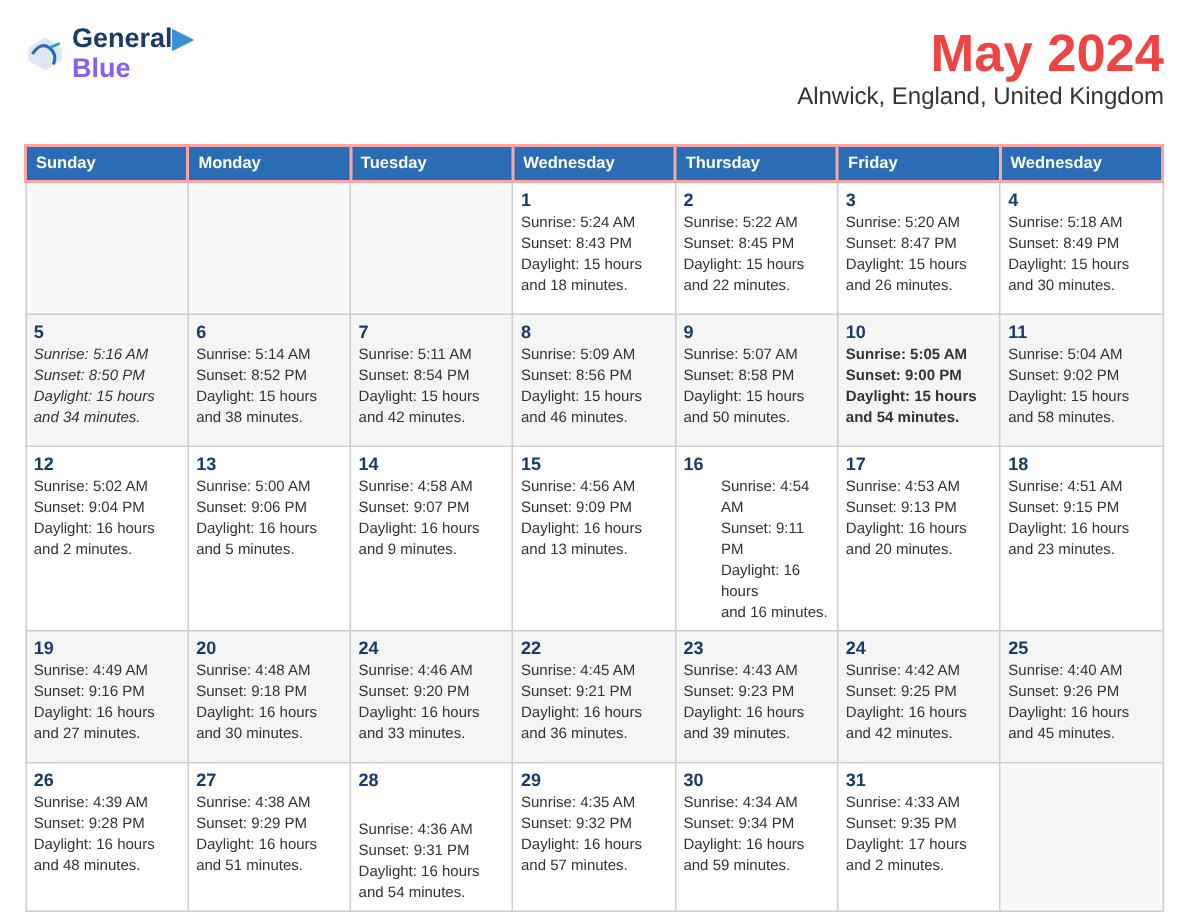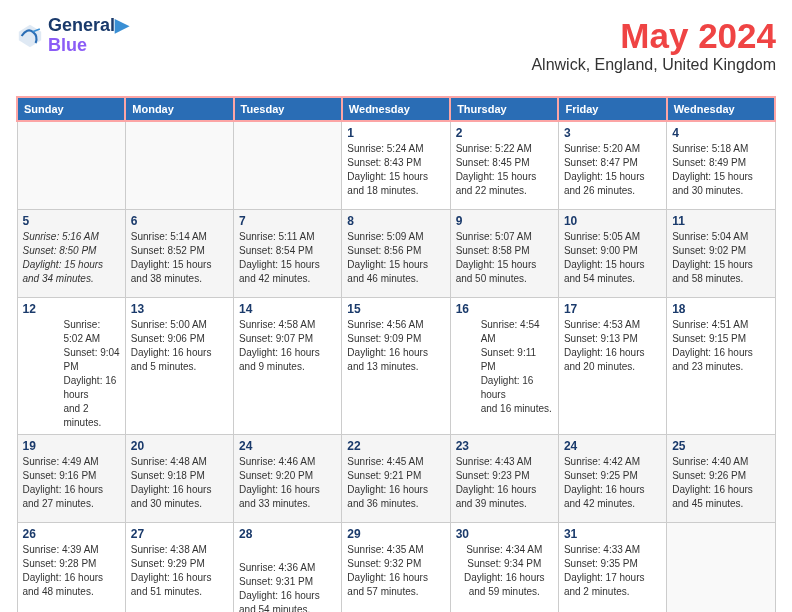--- a/index.html
+++ b/index.html
@@ -188,37 +188,37 @@
         </td>
         <td>
           <span class="day-number">9</span>
           <div class="day-info" style="white-space: pre-line;">Sunrise: 5:07 AM
 Sunset: 8:58 PM
 Daylight: 15 hours
 and 50 minutes.</div>
         </td>
         <td>
           <span class="day-number">10</span>
-          <div class="day-info" style="white-space: pre-line;">Sunrise: 5:05 AM
+          <div class="day-info" style="white-space: pre-line; font-weight: bold;">Sunrise: 5:05 AM
 Sunset: 9:00 PM
 Daylight: 15 hours
 and 54 minutes.</div>
         </td>
         <td>
           <span class="day-number">11</span>
           <div class="day-info" style="white-space: pre-line;">Sunrise: 5:04 AM
 Sunset: 9:02 PM
 Daylight: 15 hours
 and 58 minutes.</div>
         </td>
       </tr>
       <tr>
         <td>
           <span class="day-number">12</span>
-          <div class="day-info" style="white-space: pre-line; margin-left: 41px;">Sunrise: 5:02 AM
+          <div class="day-info" style="white-space: pre-line;">Sunrise: 5:02 AM
 Sunset: 9:04 PM
 Daylight: 16 hours
 and 2 minutes.</div>
         </td>
         <td>
           <span class="day-number">13</span>
           <div class="day-info" style="white-space: pre-line;">Sunrise: 5:00 AM
 Sunset: 9:06 PM
 Daylight: 16 hours
 and 5 minutes.</div>
@@ -334,21 +334,21 @@
         </td>
         <td>
           <span class="day-number">29</span>
           <div class="day-info" style="white-space: pre-line;">Sunrise: 4:35 AM
 Sunset: 9:32 PM
 Daylight: 16 hours
 and 57 minutes.</div>
         </td>
         <td>
           <span class="day-number">30</span>
-          <div class="day-info" style="white-space: pre-line; text-align: center;">Sunrise: 4:34 AM
+          <div class="day-info" style="white-space: pre-line;">Sunrise: 4:34 AM
 Sunset: 9:34 PM
 Daylight: 16 hours
 and 59 minutes.</div>
         </td>
         <td>
           <span class="day-number">31</span>
           <div class="day-info" style="white-space: pre-line;">Sunrise: 4:33 AM
 Sunset: 9:35 PM
 Daylight: 17 hours
 and 2 minutes.</div>

